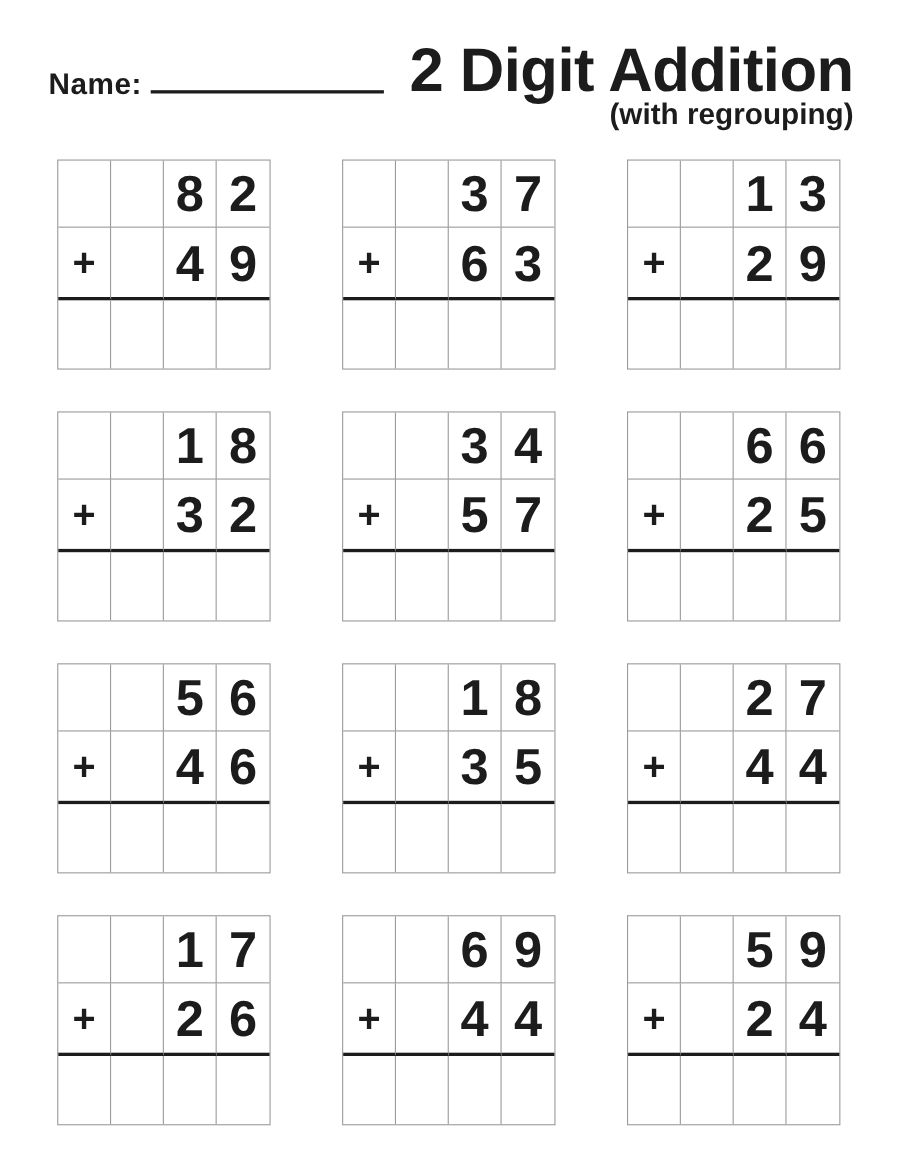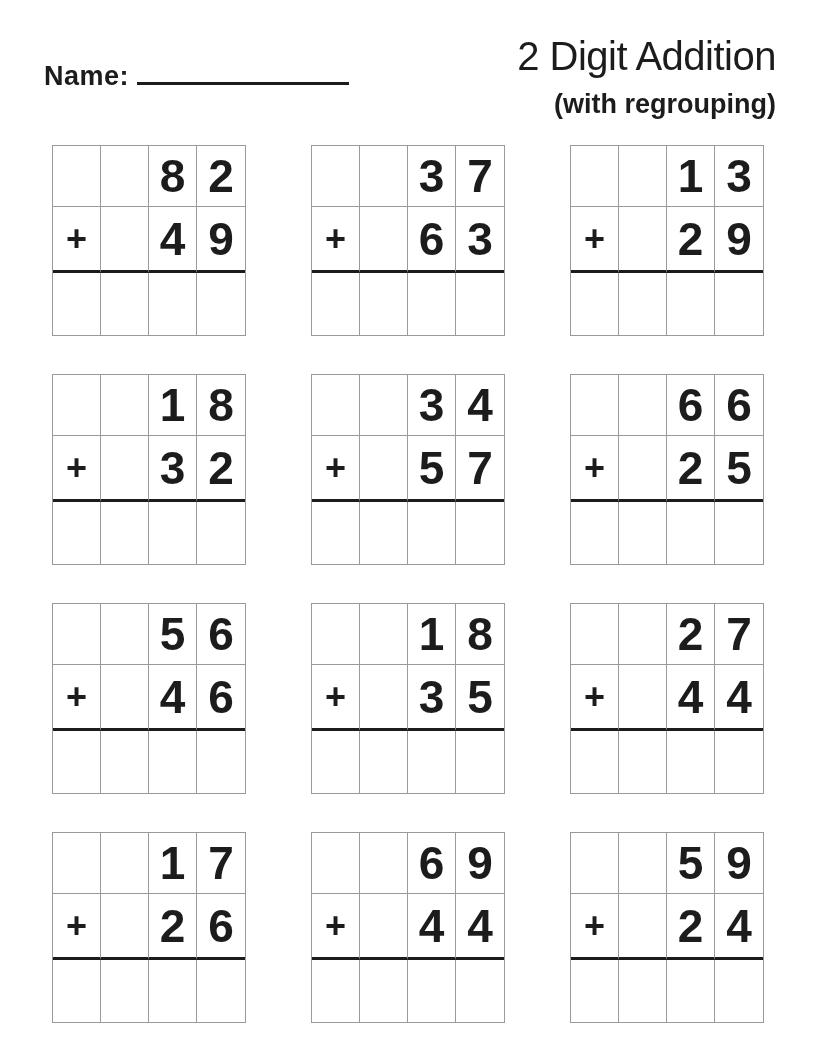--- a/index.html
+++ b/index.html
@@ -37,22 +37,22 @@
     display: inline-block;
     width: 212px;
     height: 24px;
     margin-left: 8px;
     border-bottom: 3px solid var(--ink);
   }
   .title {
     position: absolute;
     top: 36px;
     right: 40px;
-    font-size: 40px;
-    font-weight: 400;
+    font-size: 56px;
+    font-weight: 700;
     letter-spacing: -0.5px;
     line-height: 1;
     white-space: nowrap;
     margin-left: 36px;
   }
   .subtitle {
     position: absolute;
     top: 91px;
     right: 40px;
     font-size: 27px;

